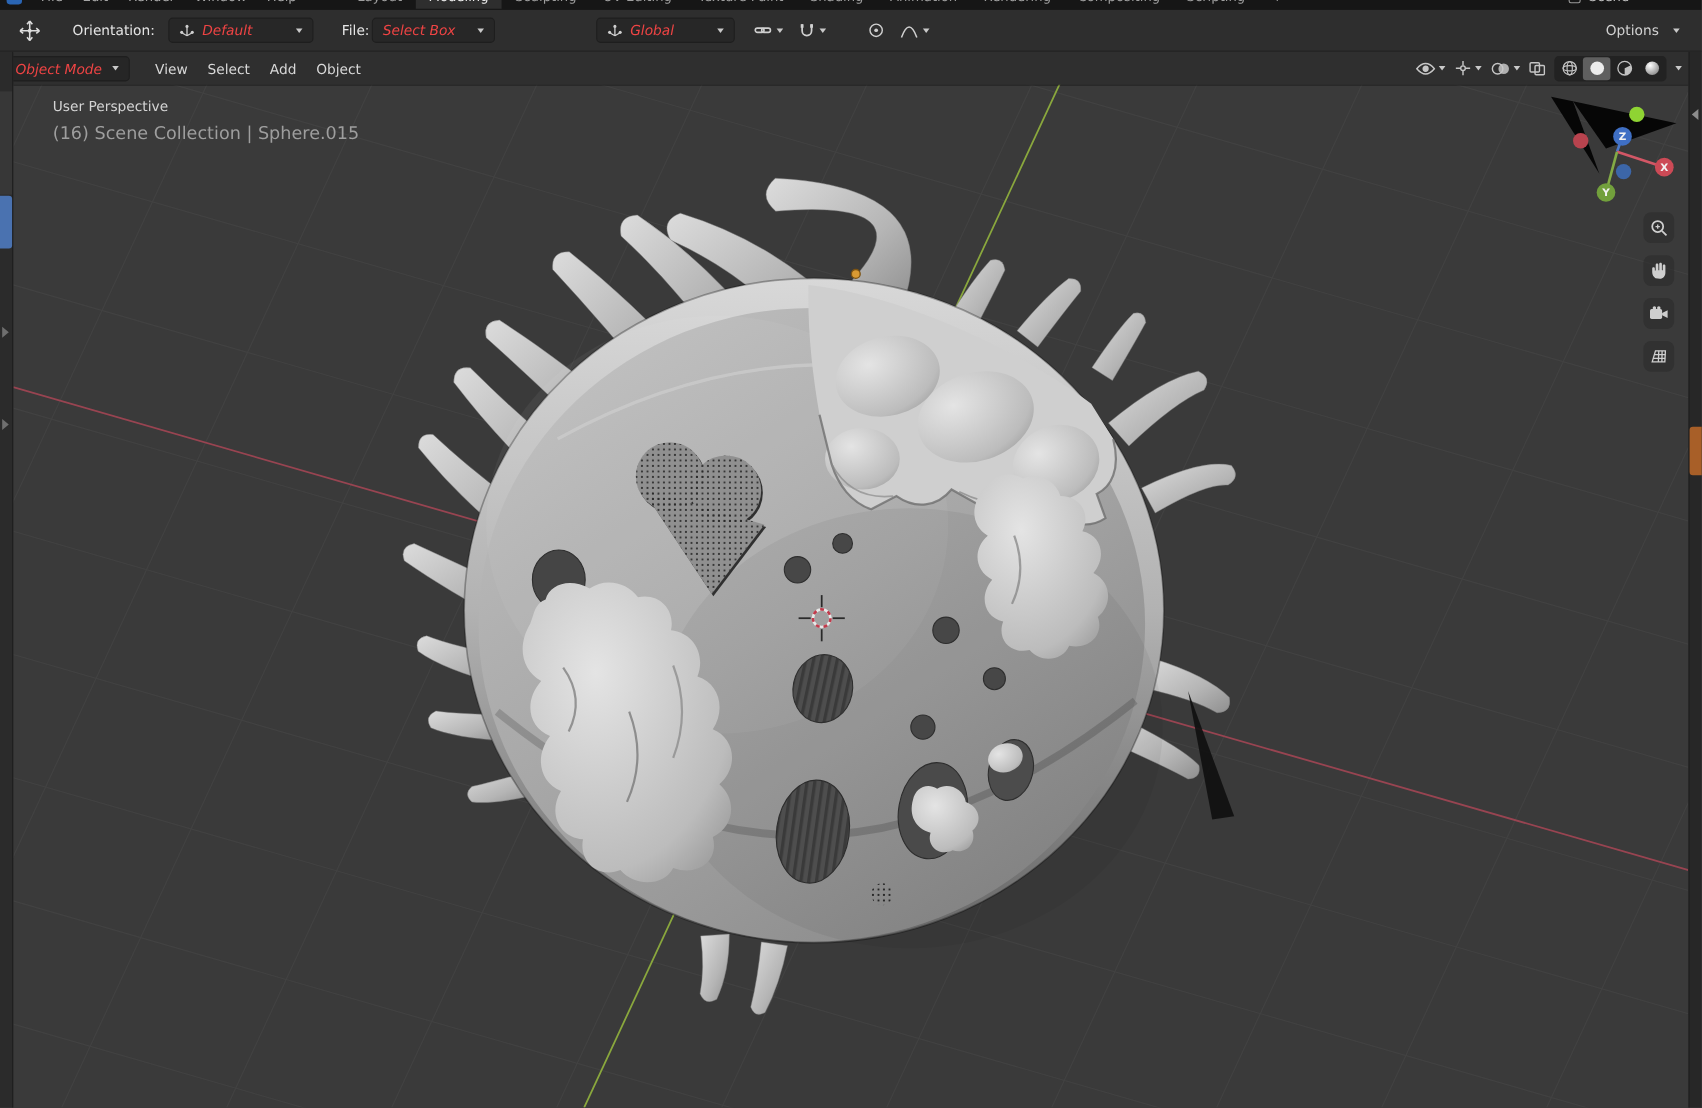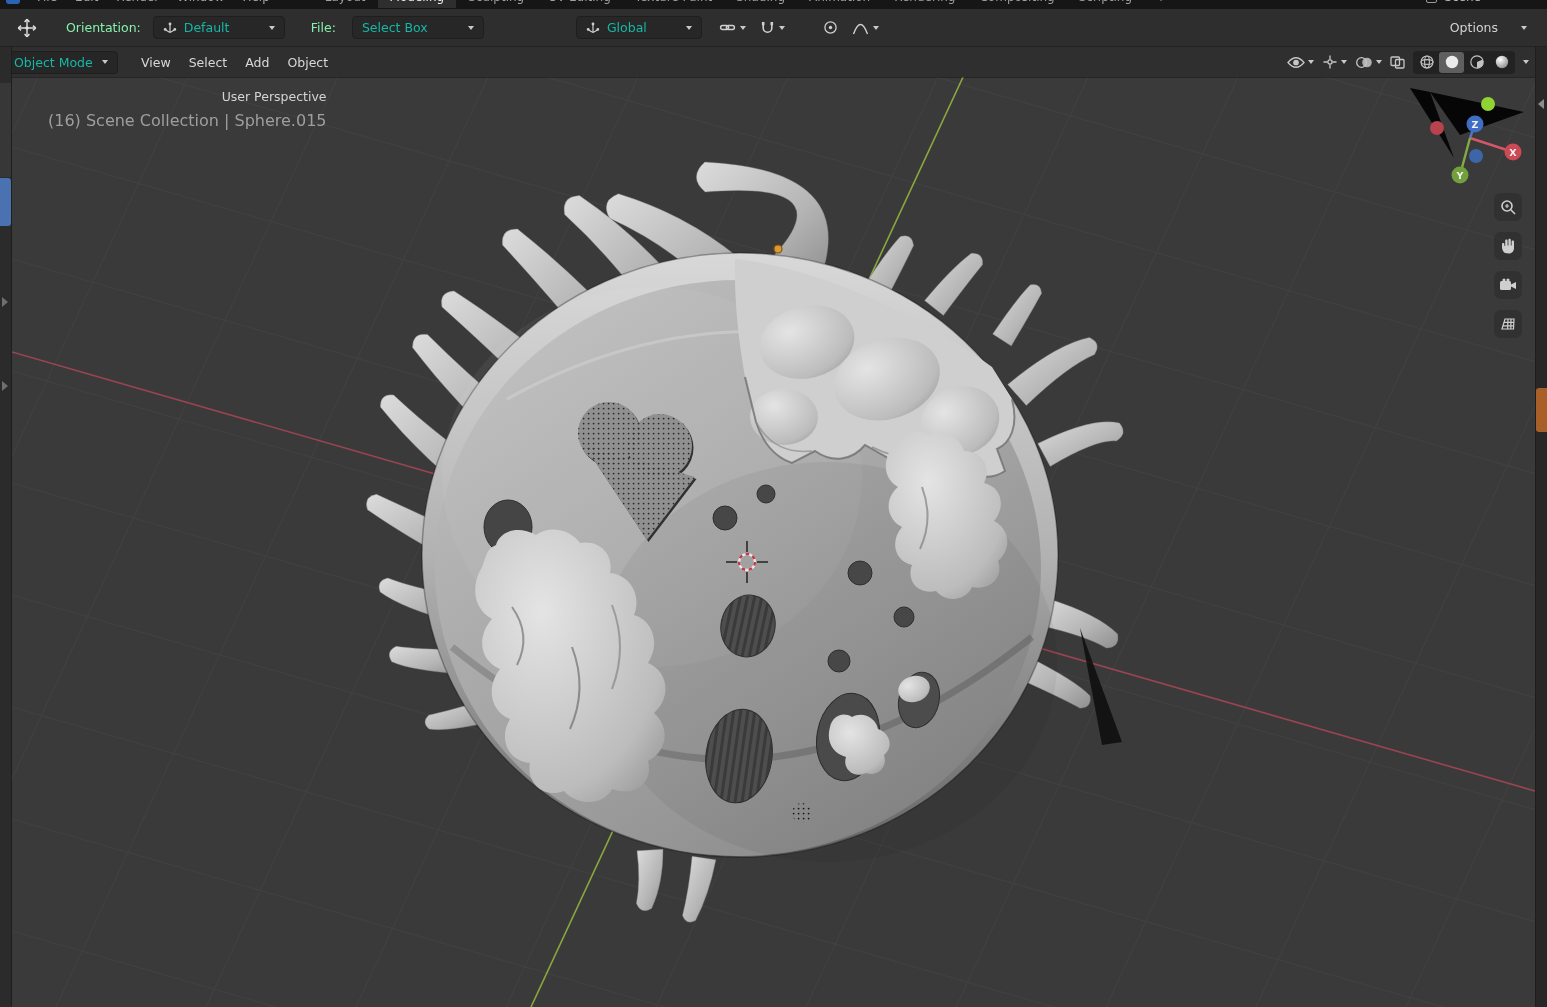--- a/index.html
+++ b/index.html
@@ -14,22 +14,22 @@
   .ts-menu{padding:0 9px;}
   .ts-tabs{display:flex;margin-left:34px;}
   .ts-tab{padding:4px 12px;border-radius:5px 5px 0 0;color:#9f9f9f;}
   .ts-tab.active{background:#2e2e2e;color:#ececec;}
   .ts-right{margin-left:auto;margin-right:66px;display:flex;align-items:center;gap:7px;color:#bdbdbd;}
   .ts-sceneicon{width:11px;height:11px;border:1.5px solid #9a9a9a;border-radius:2px;}
 
   
   #toolbar{position:absolute;top:9px;left:0;width:100%;height:38px;background:#2e2e2e;border-bottom:1px solid #212121;
     display:flex;align-items:center;z-index:11;font-size:12.5px;color:#d2d2d2;}
-  .lbl{color:#86efac;}
-  .dd{height:23px;background:#272727;border:1px solid #1e1e1e;border-radius:4px;display:flex;align-items:center;gap:7px;padding:0 9px;color:#14b8a6;}
+  .lbl{color:#e5e5e5;}
+  .dd{height:23px;background:#272727;border:1px solid #1e1e1e;border-radius:4px;display:flex;align-items:center;gap:7px;padding:0 9px;color:#ef4444;font-style:italic;}
   .caret{width:0;height:0;border-left:3.5px solid transparent;border-right:3.5px solid transparent;border-top:4.5px solid #c9c9c9;flex:0 0 auto;}
   .iconbtn{height:23px;display:flex;align-items:center;gap:4px;padding:0 5px;border-radius:4px;}
   svg.ic{display:block;}
 
   
   #leftstrip{position:absolute;left:0;top:47px;width:12px;bottom:0;background:#2b2b2b;border-right:1px solid #1e1e1e;z-index:8;}
   .ls-icons{position:absolute;top:36px;left:0;width:11px;height:94px;background:#373737;}
   .ls-blue{position:absolute;top:131px;left:0;width:11px;height:48px;background:#4a72b0;border-radius:0 3px 3px 0;}
   .ls-arrow{position:absolute;left:2px;width:0;height:0;border-top:5px solid transparent;border-bottom:5px solid transparent;border-left:6px solid #6f6f6f;}
   .ls-a1{top:250px;} .ls-a2{top:334px;}
@@ -41,21 +41,21 @@
   #viewport{position:absolute;top:47px;left:12px;right:12px;bottom:0;background:#3a3a3a;overflow:hidden;}
   #scene{position:absolute;inset:0;}
   #vp-header{position:absolute;top:0;left:0;right:0;height:30px;background:#2f2f2f;display:flex;align-items:center;
     font-size:12.5px;color:#d8d8d8;z-index:6;box-shadow:0 1px 0 rgba(0,0,0,.35);justify-content:center;}
   .vh-menu{padding:0 9px;}
   .vh-right{margin-left:auto;display:flex;align-items:center;gap:8px;margin-right:6px;}
   .vh-group{display:flex;align-items:center;gap:3px;}
   .pill{display:flex;background:#222222;border-radius:4px;padding:1px;}
   .pseg{width:25px;height:21px;display:flex;align-items:center;justify-content:center;border-radius:3px;}
   .pseg.active{background:#5f5f5f;}
-  #vp-text{position:absolute;left:36px;top:42px;z-index:5;text-align:right;}
+  #vp-text{position:absolute;left:36px;top:42px;z-index:5;}
   #vp-text .l1{color:#d4d4d4;font-size:12.5px;}
   #vp-text .l2{color:#9e9e9e;font-size:16px;margin-top:7px;}
   #side-tools{position:absolute;right:13px;top:146px;display:flex;flex-direction:column;gap:11px;z-index:5;}
   .stool{width:28px;height:28px;border-radius:7px;background:rgba(40,40,40,.5);display:flex;align-items:center;justify-content:center;}
   .gz{font-size:9.5px;font-weight:bold;fill:#f2f2f2;text-anchor:middle;}
 </style>
 </head>
 <body>
 
 <div id="app">
@@ -105,21 +105,21 @@
             <path d="M7 11.5V4M7 11.5L2.6 9M7 11.5l4.4-2.5"></path>
           </g>
           <circle cx="7" cy="3" r="1.4" fill="#cfcfcf"></circle>
           <circle cx="2.2" cy="8.4" r="1.4" fill="#cfcfcf"></circle>
           <circle cx="11.8" cy="8.4" r="1.4" fill="#cfcfcf"></circle>
         </svg>
       <span>Default</span>
       <span class="caret" style="margin-left:auto"></span>
     </div>
     <span class="lbl" style="margin-left:26px">File:</span>
-    <div class="dd" style="margin-left:16px;width:132px">
+    <div class="dd" style="margin-left:2px;width:112px">
       <span>Select Box</span>
       <span class="caret" style="margin-left:auto"></span>
     </div>
     <div class="dd" style="margin-left:92px;width:126px">
       <svg class="ic" width="14" height="14" viewBox="0 0 14 14">
           <g stroke="#cfcfcf" stroke-width="1.2" fill="none">
             <path d="M7 11.5V4M7 11.5L2.6 9M7 11.5l4.4-2.5"></path>
           </g>
           <circle cx="7" cy="3" r="1.4" fill="#cfcfcf"></circle>
           <circle cx="2.2" cy="8.4" r="1.4" fill="#cfcfcf"></circle>
@@ -147,21 +147,21 @@
           <circle cx="7.5" cy="7.5" r="5.6" fill="none" stroke="#cfcfcf" stroke-width="1.3"></circle>
           <circle cx="7.5" cy="7.5" r="1.7" fill="#cfcfcf"></circle>
         </svg>
     </div>
     <div class="iconbtn" style="margin-left:4px">
       <svg class="ic" width="17" height="14" viewBox="0 0 16 14" fill="none" stroke="#cfcfcf" stroke-width="1.4">
           <path d="M1 13 Q8 -6 15 13"></path>
         </svg>
       <span class="caret"></span>
     </div>
-    <div style="margin-left:auto;margin-right:20px;display:flex;align-items:center;gap:23px">
+    <div style="margin-left:auto;margin-right:20px;display:flex;align-items:center;gap:13px">
       <span>Options</span>
       <span class="caret"></span>
     </div>
   </div>
 
   <div id="leftstrip">
     <div class="ls-icons"></div>
     <div class="ls-blue"></div>
     <div class="ls-arrow ls-a1"></div>
     <div class="ls-arrow ls-a2"></div>

